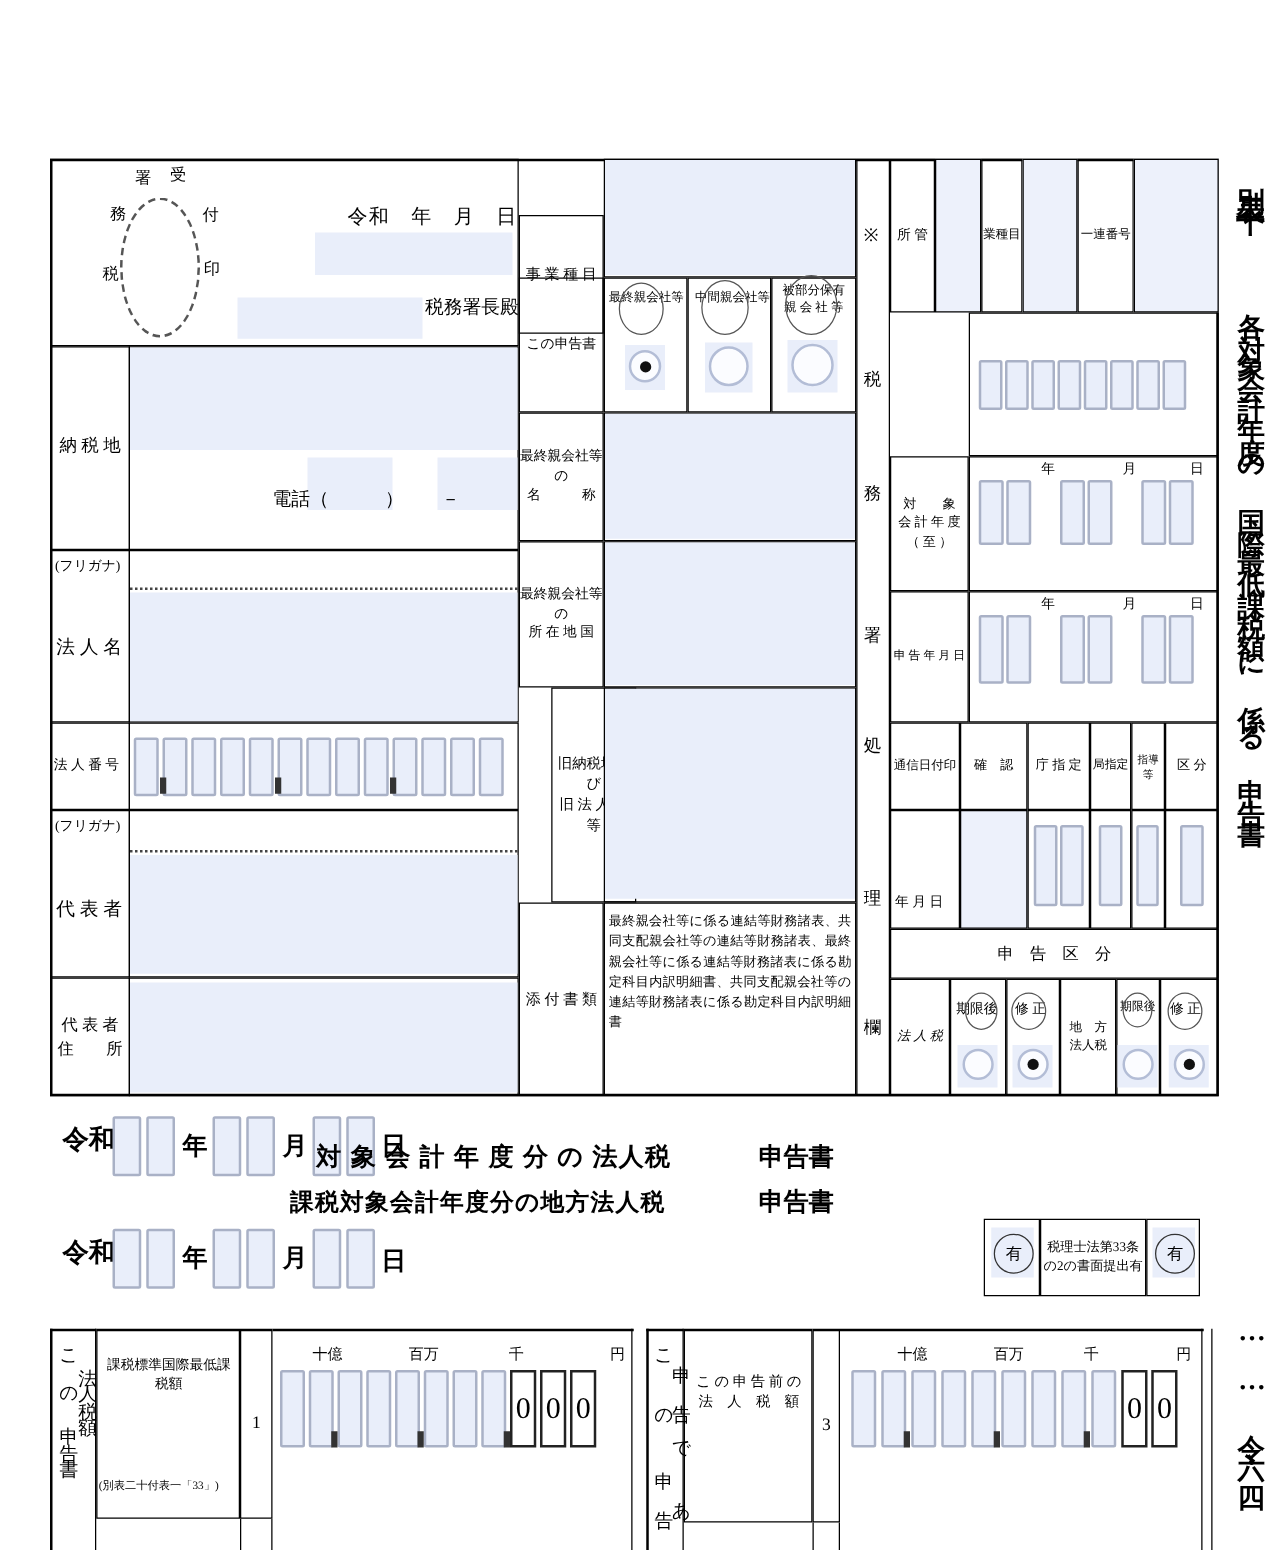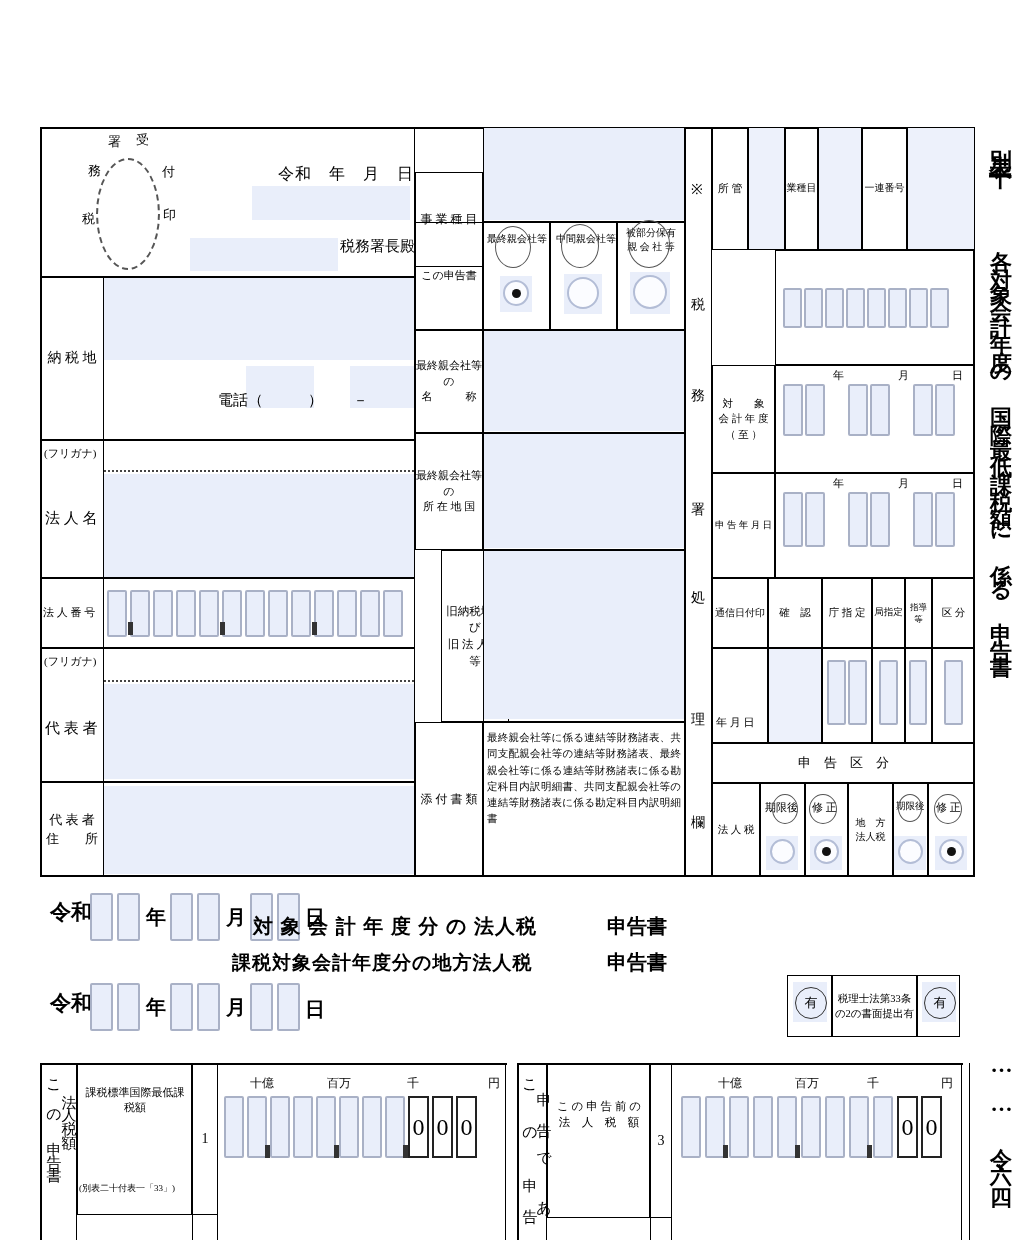--- a/index.html
+++ b/index.html
@@ -210,21 +210,21 @@
   <div class="c" style="left:905px;top:648px;width:27px;height:95px;"></div>
   <div class="c" style="left:932px;top:648px;width:43px;height:95px;"></div>
   <div class="dbox" style="left:827px;top:660px;width:19px;height:65px;"></div>
   <div class="dbox" style="left:848px;top:660px;width:19px;height:65px;"></div>
   <div class="dbox" style="left:879px;top:660px;width:19px;height:65px;"></div>
   <div class="dbox" style="left:909px;top:660px;width:18px;height:65px;"></div>
   <div class="dbox" style="left:944px;top:660px;width:19px;height:65px;"></div>
 
   <div class="c lbl" style="left:712px;top:743px;width:263px;height:40px;font-size:13px;">申　告　区　分</div>
 
-  <div class="c lbl" style="left:712px;top:783px;width:48px;height:94px;font-size:10.5px;">法 人 税</div>
+  <div class="c lbl" style="left:712px;top:783px;width:48px;height:94px;font-size:10.5px;font-style:italic;">法 人 税</div>
   <div class="c" style="left:760px;top:783px;width:45px;height:94px;"></div>
   <div class="c" style="left:805px;top:783px;width:43px;height:94px;"></div>
   <div class="c lbl" style="left:848px;top:783px;width:45px;height:94px;font-size:10px;">地　方
 法人税</div>
   <div class="c" style="left:893px;top:783px;width:35px;height:94px;"></div>
   <div class="c" style="left:928px;top:783px;width:47px;height:94px;"></div>
   <div class="txt" style="left:765px;top:800px;font-size:11px;">期限後</div>
   <div class="txt" style="left:812px;top:800px;font-size:11px;">修 正</div>
   <div class="txt" style="left:896px;top:800px;font-size:9.5px;">期限後</div>
   <div class="txt" style="left:936px;top:800px;font-size:11px;">修 正</div>

